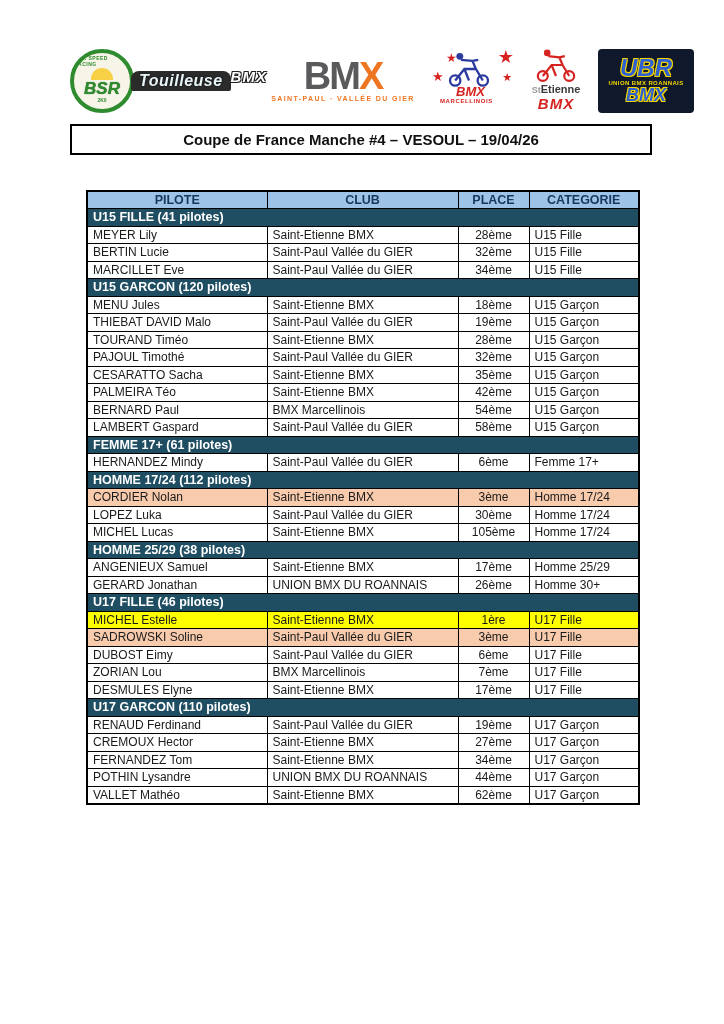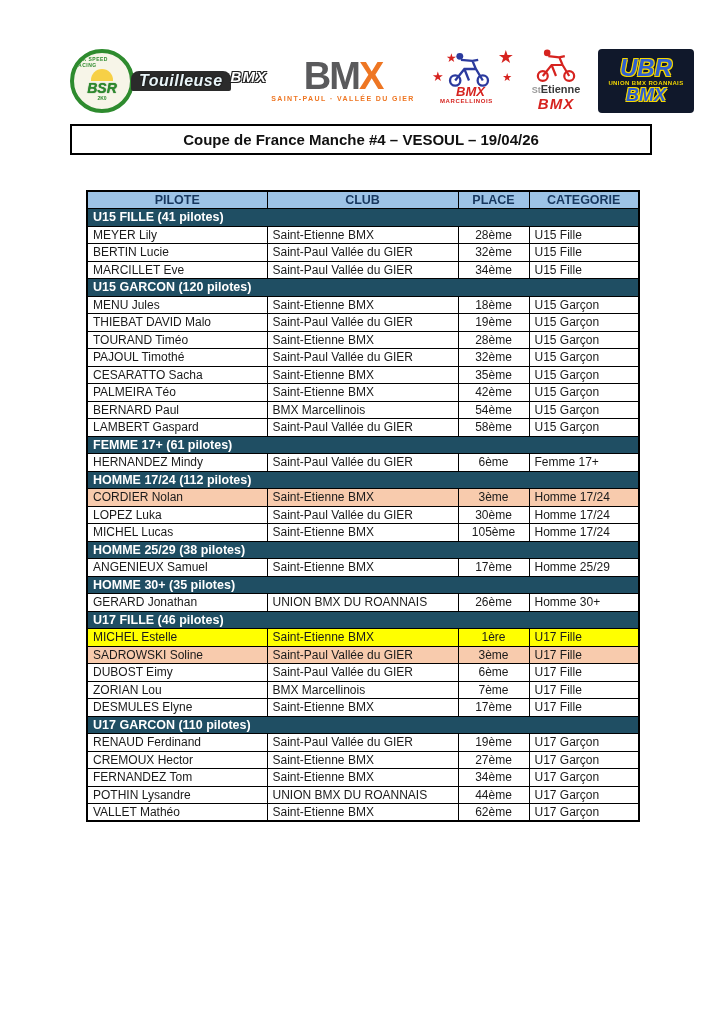--- a/index.html
+++ b/index.html
@@ -22,21 +22,21 @@
 
   
   .logo-bsr {
     width: 64px; height: 64px; border-radius: 50%;
     background: #f7f5e8; border: 4px solid #2e8b2e;
     display: flex; flex-direction: column; align-items: center; justify-content: center;
     overflow: hidden;
   }
   .logo-bsr .arc-text { font-size: 5px; font-weight: bold; color: #2e8b2e; letter-spacing: .5px; margin-top: -4px;}
   .logo-bsr .sun { width: 22px; height: 12px; border-radius: 22px 22px 0 0; background: #f7d046; position: relative; margin-top: 1px;}
-  .logo-bsr .bsr-text { font-size: 14px; font-weight: 800; font-style: italic; color: #2e8b2e; line-height: 1; text-shadow: 0 0 1px #1c5c1c; }
+  .logo-bsr .bsr-text { font-size: 17px; font-weight: 800; font-style: italic; color: #2e8b2e; line-height: 1; text-shadow: 0 0 1px #1c5c1c; }
   .logo-bsr .year { font-size: 5px; color: #2e8b2e; font-weight: bold; }
 
   
   .logo-touilleuse {
     width: 118px; height: 62px; display: flex; flex-direction: row; align-items: center; justify-content: center;
   }
   .logo-touilleuse .t-name {
     font-size: 16px; font-weight: 800; font-style: italic; color: #e8f4f8;
     background: #2b2b2b; padding: 1px 8px; border-radius: 8px 8px 2px 2px;
     text-shadow: 0 0 2px #000; letter-spacing: .5px;
@@ -302,23 +302,20 @@
         </tr>
         <tr class="section">
           <td colspan="4">HOMME 25/29 (38 pilotes)</td>
         </tr>
         <tr>
           <td class="pilot-cell">ANGENIEUX Samuel</td>
           <td class="club-cell">Saint-Etienne BMX</td>
           <td class="place-cell">17ème</td>
           <td class="category-cell">Homme 25/29</td>
         </tr>
-        <tr class="section">
-          <td colspan="4">HOMME 30+ (35 pilotes)</td>
-        </tr>
         <tr>
           <td class="pilot-cell">GERARD Jonathan</td>
           <td class="club-cell">UNION BMX DU ROANNAIS</td>
           <td class="place-cell">26ème</td>
           <td class="category-cell">Homme 30+</td>
         </tr>
         <tr class="section">
           <td colspan="4">U17 FILLE (46 pilotes)</td>
         </tr>
         <tr style="background: rgb(255, 255, 0);">

